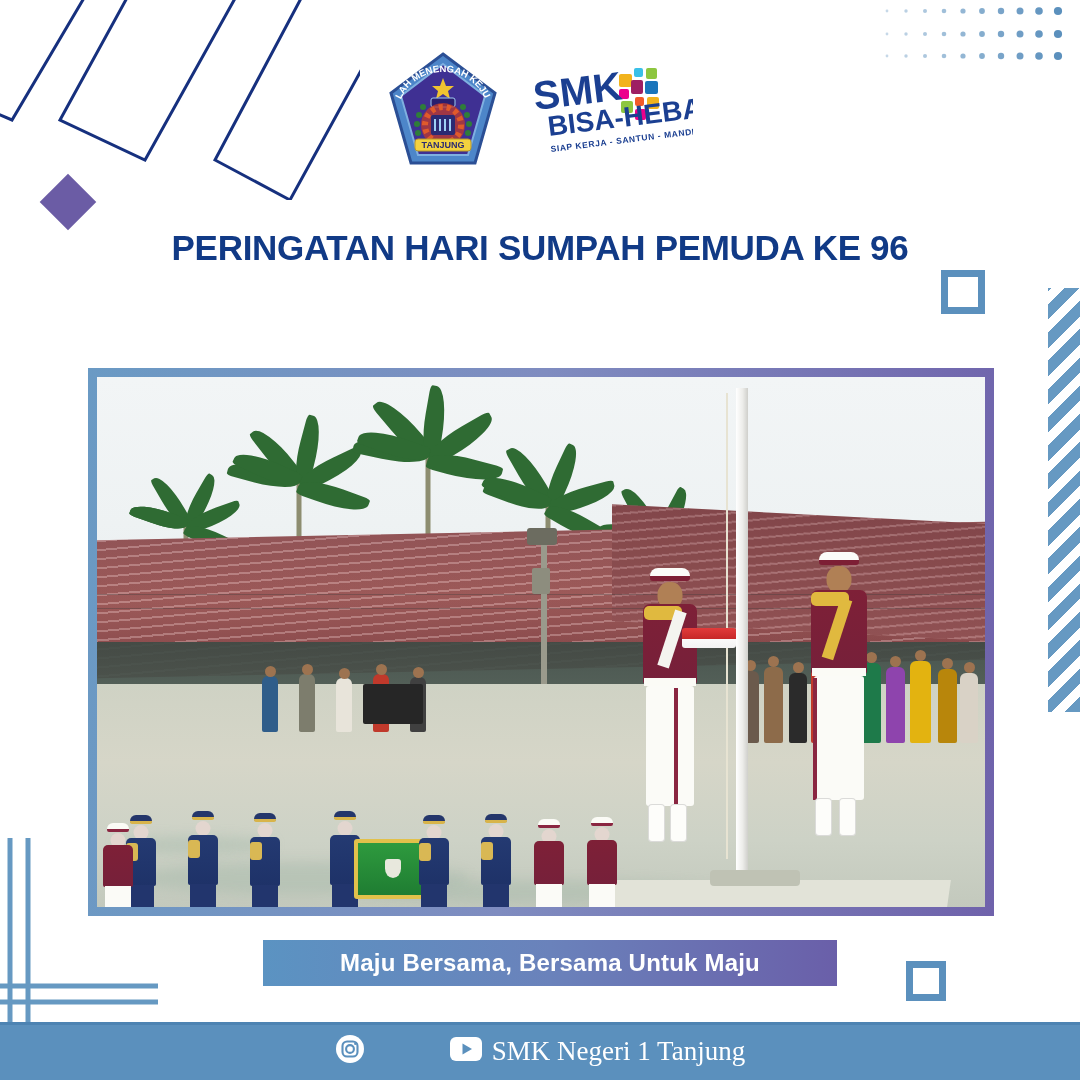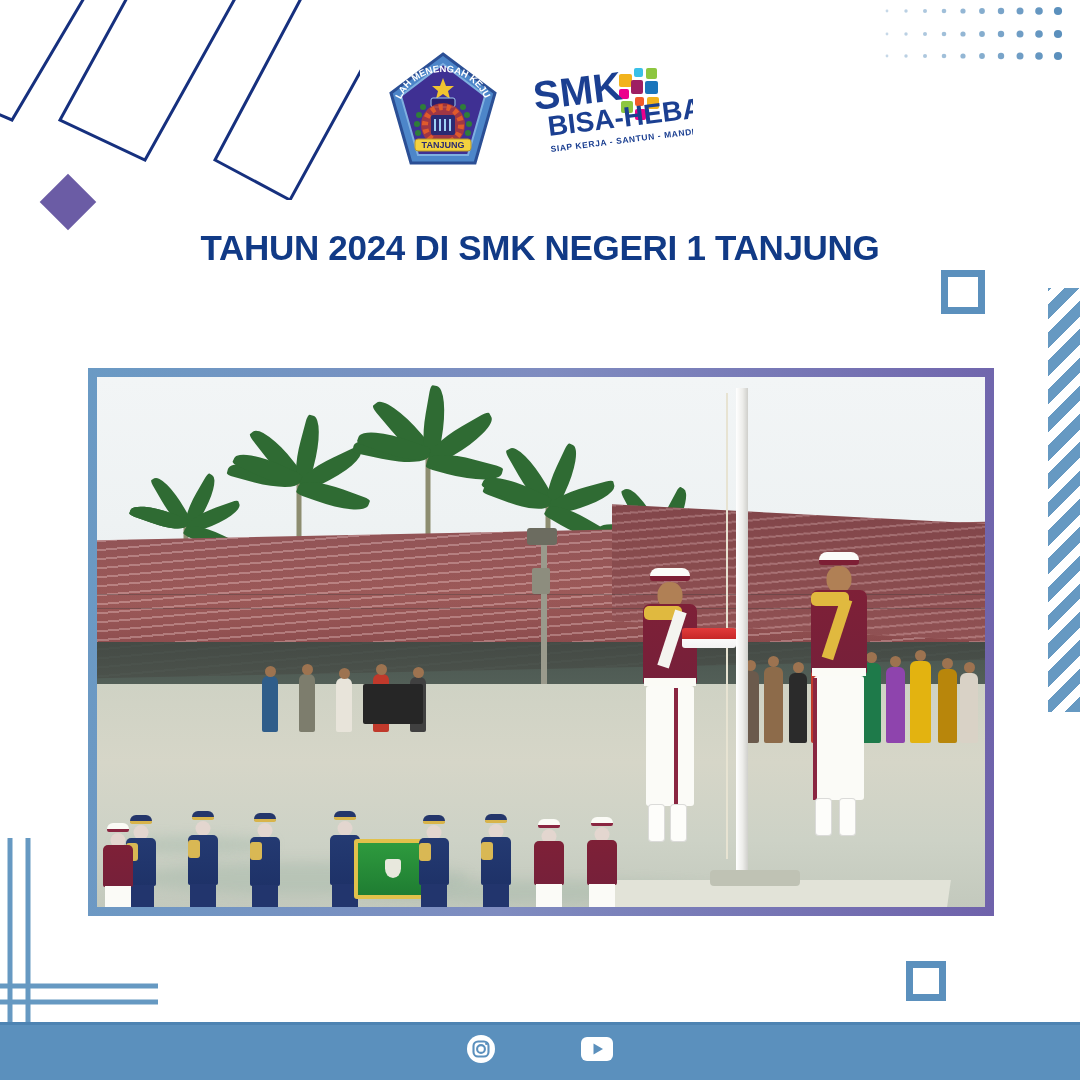--- a/index.html
+++ b/index.html
@@ -290,21 +290,21 @@
         </g>
         <text x="2" y="50" font-family="Liberation Sans, sans-serif" font-size="40" font-weight="bold" fill="#1b3f91" transform="rotate(-7 2 50)">SMK</text>
         <text x="16" y="76" font-family="Liberation Sans, sans-serif" font-size="28" font-weight="bold" fill="#1b3f91" transform="rotate(-7 16 76)">BISA-HEBAT</text>
         <text x="18" y="92" font-family="Liberation Sans, sans-serif" font-size="8.5" font-weight="bold" fill="#1b3f91" transform="rotate(-7 18 92)" letter-spacing="0.6">SIAP KERJA - SANTUN - MANDIRI - KREATIF</text>
       </svg>
     </div>
   </div>
 
   <div class="title-wrap">
     <div class="title">
-      <span class="l2">TAHUN 2024 DI SMK NEGERI 1 TANJUNG</span>
+      <span>PERINGATAN HARI SUMPAH PEMUDA KE 96</span>
     </div>
   </div>
 
   <div class="photo-frame">
     <div class="photo">
       <div class="sky"></div>
 
       <div class="palm" style="left:5%;  top:20%; width:90px; height:160px;">
         <div class="trunk" style="top:36px; height:124px;"></div>
         <div class="frond" style="left:45px; top:36px; transform:rotate(-160deg);"></div>
@@ -518,20 +518,21 @@
         <div class="b-sash" style="left:32px; top:46px; height:62px; background:#e0b93f;"></div>
         <div class="b-belt" style="top:116px; width:54px;"></div>
         <div class="b-legs" style="top:124px; width:50px; height:124px;"></div>
         <div class="b-stripe" style="left:14px; top:126px; height:122px;"></div>
         <div class="b-boot" style="left:16px; top:246px;"></div>
         <div class="b-boot" style="left:40px; top:246px;"></div>
       </div>
     </div>
   </div>
 
+  <div class="tagline">Maju Bersama, Bersama Untuk Maju</div>
 
   <div class="footer">
     <div class="footer-top-rule"></div>
 
     <div class="social">
       <span class="ico">
         <svg width="30" height="30" viewBox="0 0 30 30">
           <circle cx="15" cy="15" r="14" fill="#ffffff"></circle>
           <rect x="7.5" y="7.5" width="15" height="15" rx="4.6" fill="none" stroke="#5b90bd" stroke-width="2.1"></rect>
           <circle cx="15" cy="15" r="3.9" fill="none" stroke="#5b90bd" stroke-width="2.1"></circle>
@@ -541,16 +542,17 @@
     </div>
 
 
     <div class="social">
       <span class="ico">
         <svg width="34" height="26" viewBox="0 0 34 26">
           <rect x="1" y="1" width="32" height="24" rx="6" fill="#ffffff"></rect>
           <polygon points="13.5,7.5 23,13 13.5,18.5" fill="#5b90bd"></polygon>
         </svg>
       </span>
+      <span class="label">SMK Negeri 1 Tanjung</span>
     </div>
   </div>
 
 </div>
 
 </body></html>

